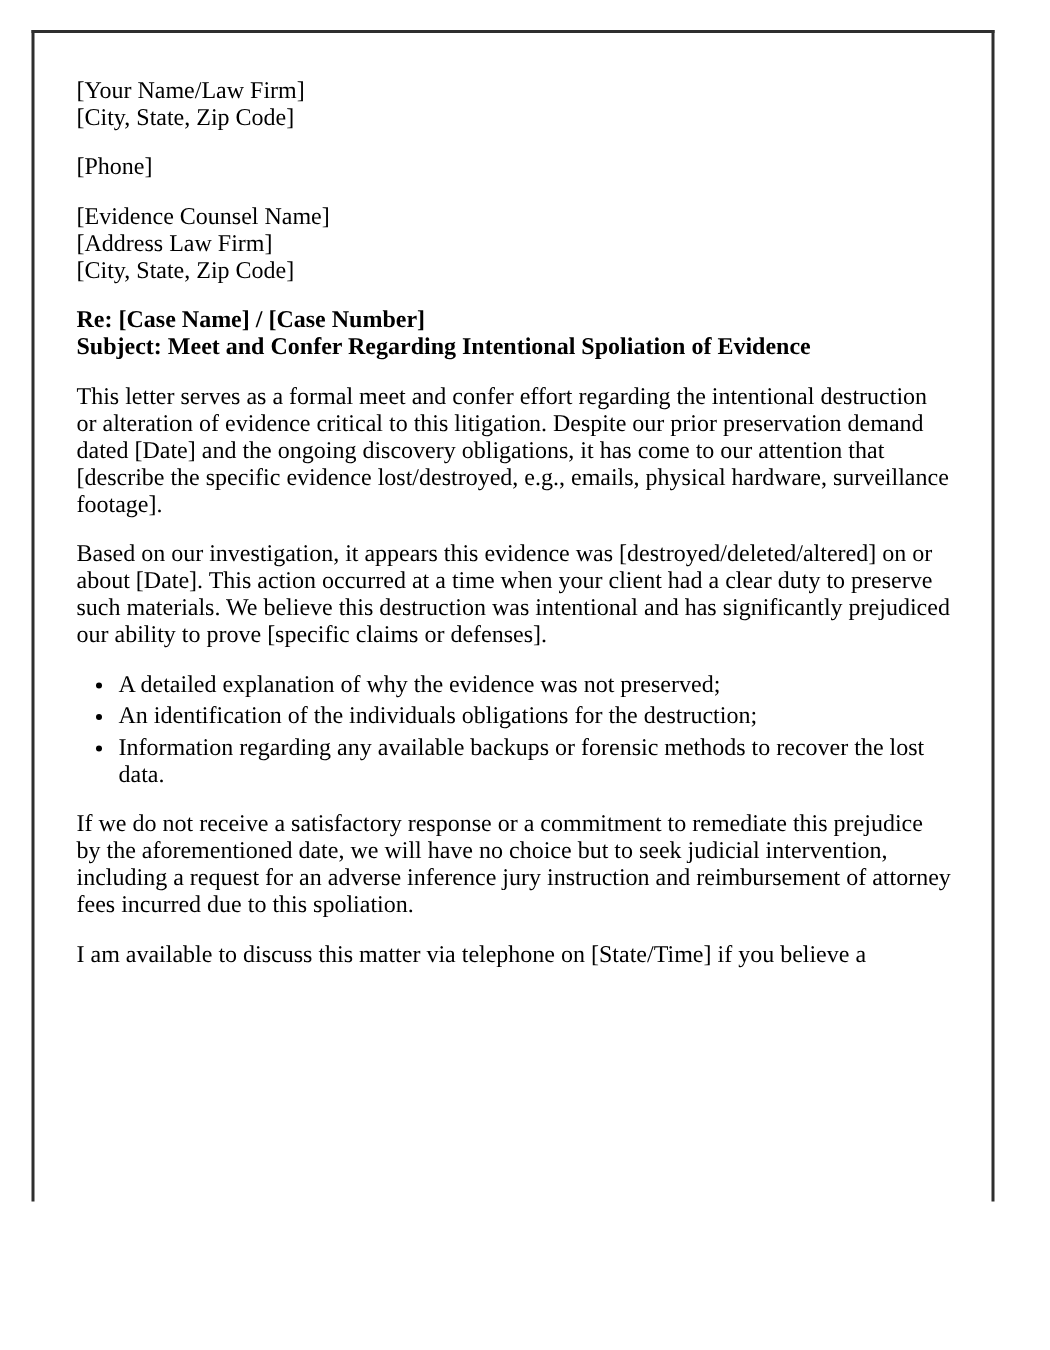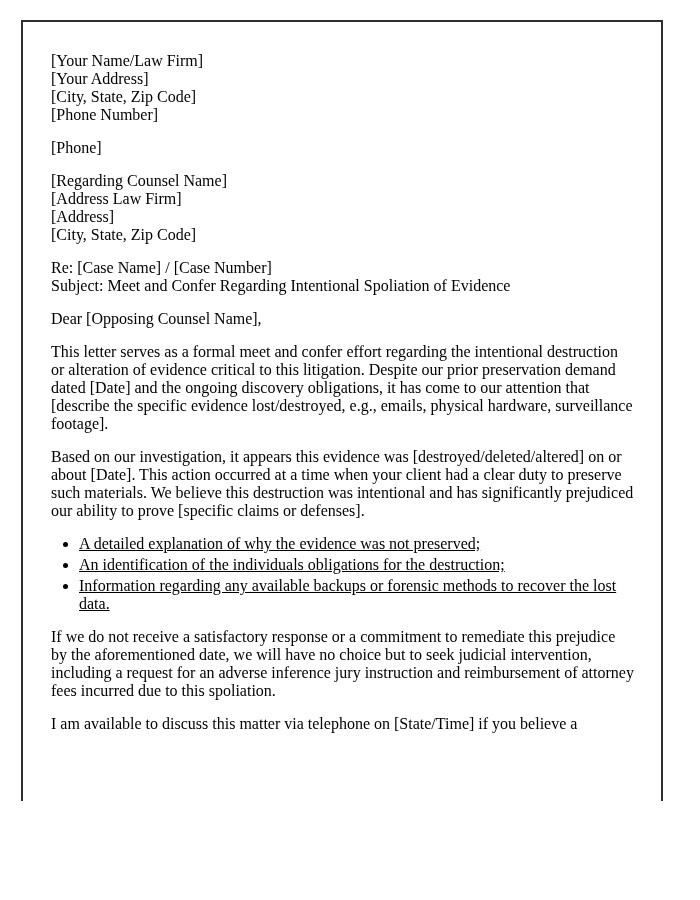--- a/index.html
+++ b/index.html
@@ -26,59 +26,54 @@
     overflow: hidden;
     background: #ffffff;
   }
   .para {
     margin: 15px 0;
   }
   .letter-box > .para:first-child {
     margin-top: 0;
   }
   .bold-block {
-    font-weight: normal;
+    font-weight: bold;
   }
   ul.demand-list {
     margin: 15px 0;
     padding-left: 28px;
-    text-decoration: underline;
   }
   ul.demand-list li {
     margin-bottom: 3px;
   }
   .line { white-space: pre-wrap; }
 </style>
 </head>
 <body>
 
 <div class="letter-box">
 
   <div class="para">
     <div class="line">[Your Name/Law Firm]</div>
-    <div class="line">[Your Address]</div>
     <div class="line">[City, State, Zip Code]</div>
-    <div class="line">[Phone Number]</div>
   </div>
 
   <div class="para">[Phone]</div>
 
   <div class="para">
-    <div class="line">[Regarding Counsel Name]</div>
+    <div class="line">[Evidence Counsel Name]</div>
     <div class="line">[Address Law Firm]</div>
-    <div class="line">[Address]</div>
     <div class="line">[City, State, Zip Code]</div>
   </div>
 
   <div class="para bold-block">
     <div class="line">Re: [Case Name] / [Case Number]</div>
     <div class="line">Subject: Meet and Confer Regarding Intentional Spoliation of Evidence</div>
   </div>
 
-  <div class="para">Dear [Opposing Counsel Name],</div>
 
   <div class="para">This letter serves as a formal meet and confer effort regarding the intentional destruction or alteration of evidence critical to this litigation. Despite our prior preservation demand dated [Date] and the ongoing discovery obligations, it has come to our attention that [describe the specific evidence lost/destroyed, e.g., emails, physical hardware, surveillance footage].</div>
 
   <div class="para">Based on our investigation, it appears this evidence was [destroyed/deleted/altered] on or about [Date]. This action occurred at a time when your client had a clear duty to preserve such materials. We believe this destruction was intentional and has significantly prejudiced our ability to prove [specific claims or defenses].</div>
 
 
   <ul class="demand-list">
     <li>A detailed explanation of why the evidence was not preserved;</li>
     <li>An identification of the individuals obligations for the destruction;</li>
     <li>Information regarding any available backups or forensic methods to recover the lost data.</li>

